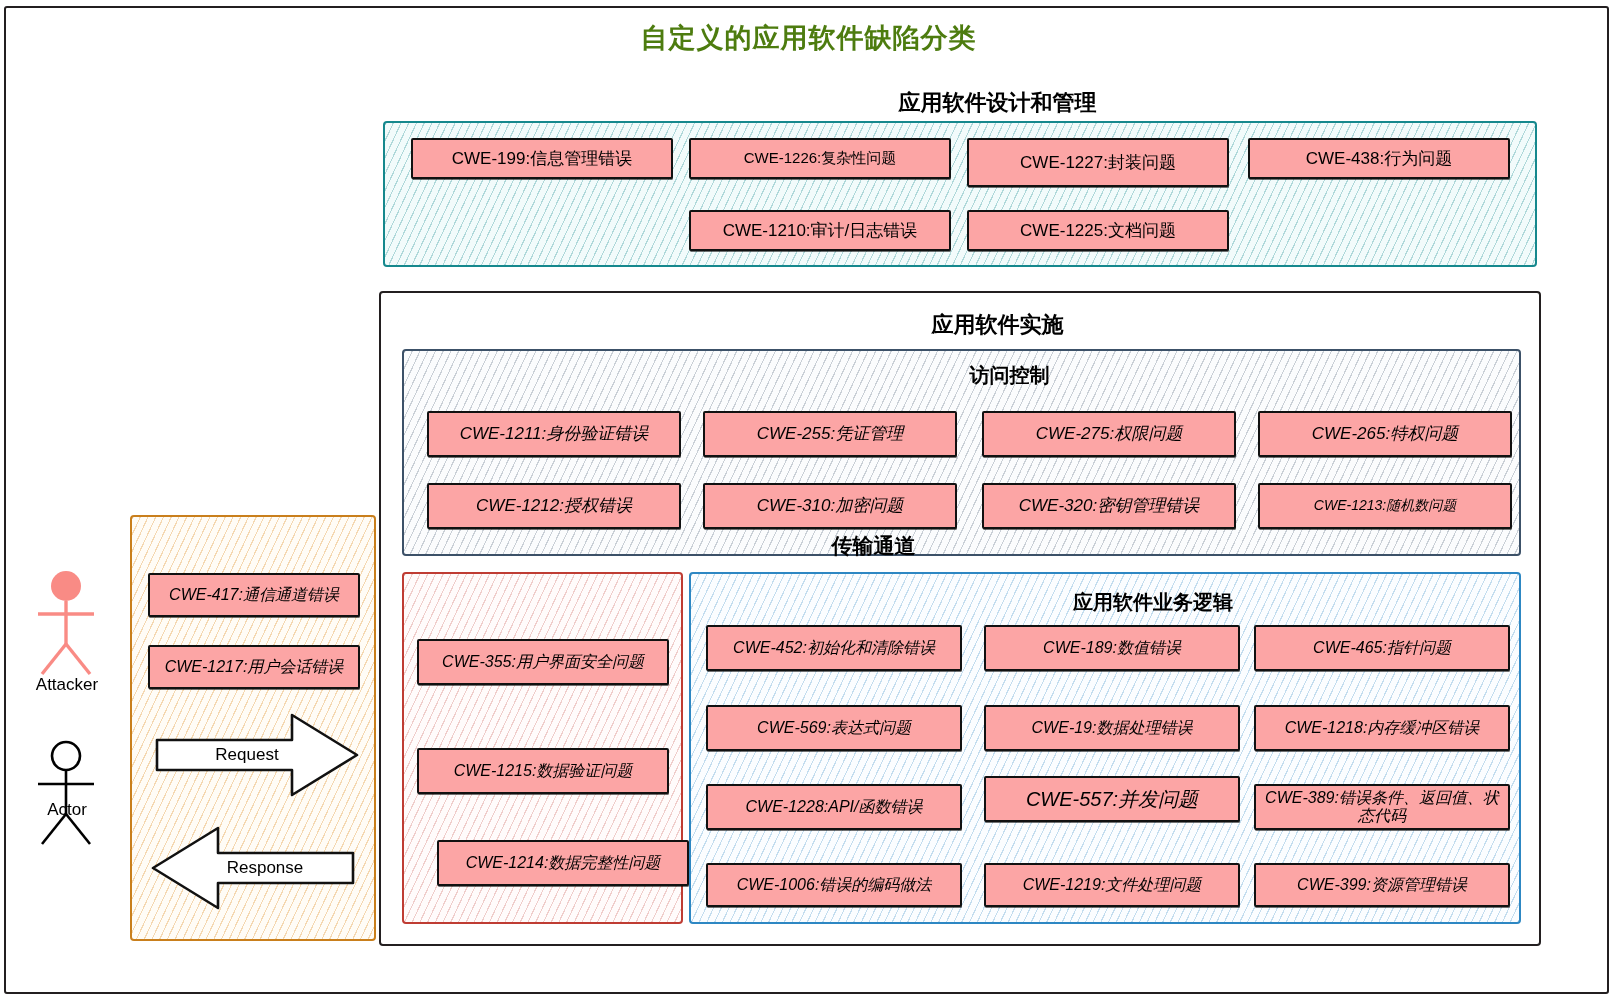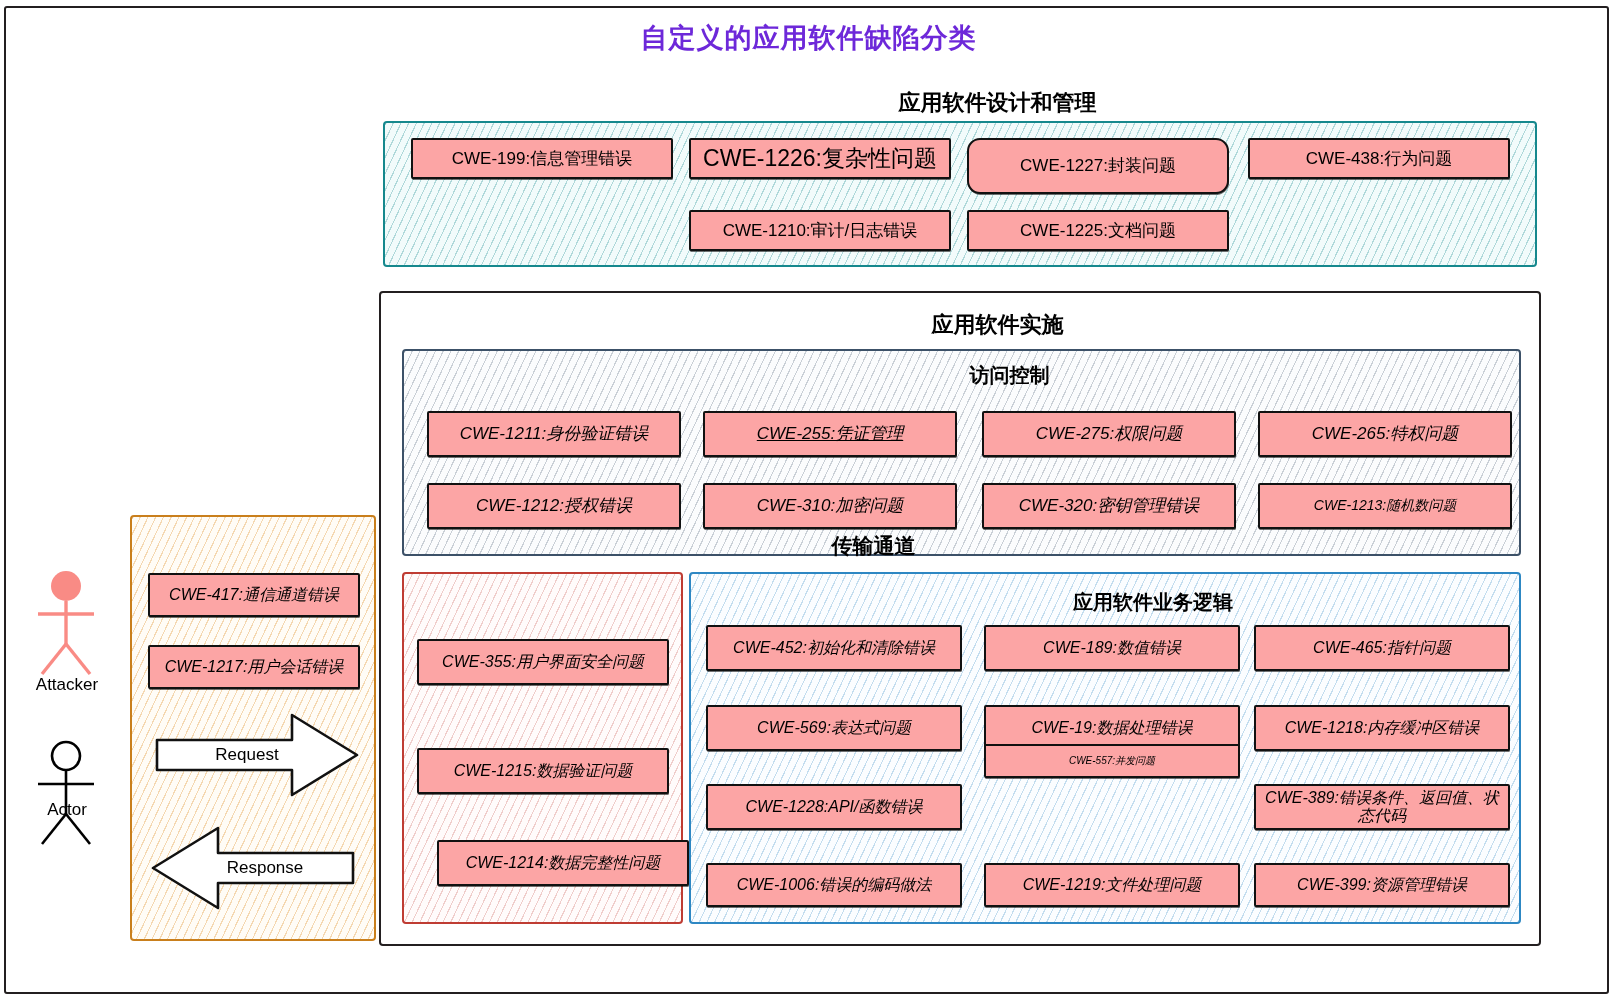--- a/index.html
+++ b/index.html
@@ -15,21 +15,21 @@
   
   #outer-frame{
     position:absolute;left:4px;top:6px;width:1605px;height:988px;
     border:2px solid #231f20;border-radius:3px;
     box-sizing:border-box;
   }
 
   
   #main-title{
     position:absolute;left:0;top:20px;width:1617px;
-    text-align:center;font-size:27px;font-weight:bold;color:#6d28d9;
+    text-align:center;font-size:27px;font-weight:bold;color:#4d7c0f;
     letter-spacing:1px;
   }
 
   
   .sect-title{
     position:absolute;text-align:center;font-weight:bold;color:#000;
     width:100%;left:0;
   }
 
   
@@ -111,40 +111,40 @@
 
   <div id="main-title">自定义的应用软件缺陷分类</div>
 
   <div class="sect-title" style="top:88px;font-size:22px;">
     <span style="display:inline-block;width:1160px;text-align:center;margin-left:378px;">应用软件设计和管理</span>
   </div>
 
   <div class="panel teal" style="left:383px;top:121px;width:1154px;height:146px;"></div>
 
   <div class="node" style="left:411px;top:138px;width:262px;height:41px;font-size:17px;">CWE-199:信息管理错误</div>
-  <div class="node" style="left:689px;top:138px;width:262px;height:41px;font-size:23px;">CWE-1226:复杂性问题</div>
-  <div class="node" style="left:967px;top:138px;width:262px;height:56px;font-size:17px;border-radius:13px;">CWE-1227:封装问题</div>
+  <div class="node" style="left:689px;top:138px;width:262px;height:41px;font-size:15px;">CWE-1226:复杂性问题</div>
+  <div class="node" style="left:967px;top:138px;width:262px;height:49px;font-size:17px;">CWE-1227:封装问题</div>
   <div class="node" style="left:1248px;top:138px;width:262px;height:41px;font-size:17px;">CWE-438:行为问题</div>
   <div class="node" style="left:689px;top:210px;width:262px;height:41px;font-size:17px;">CWE-1210:审计/日志错误</div>
   <div class="node" style="left:967px;top:210px;width:262px;height:41px;font-size:17px;">CWE-1225:文档问题</div>
 
   <div class="panel plain" style="left:379px;top:291px;width:1162px;height:655px;"></div>
 
   <div class="sect-title" style="top:310px;font-size:22px;">
     <span style="display:inline-block;width:1160px;text-align:center;margin-left:378px;">应用软件实施</span>
   </div>
 
   <div class="panel slate" style="left:402px;top:349px;width:1119px;height:207px;"></div>
 
   <div class="sect-title" style="top:362px;font-size:20px;">
     <span style="display:inline-block;width:1119px;text-align:center;margin-left:402px;">访问控制</span>
   </div>
 
   <div class="node it" style="left:427px;top:411px;width:254px;height:46px;font-size:17px;">CWE-1211:身份验证错误</div>
-  <div class="node it" style="left:703px;top:411px;width:254px;height:46px;font-size:17px;text-decoration:underline;">CWE-255:凭证管理</div>
+  <div class="node it" style="left:703px;top:411px;width:254px;height:46px;font-size:17px;">CWE-255:凭证管理</div>
   <div class="node it" style="left:982px;top:411px;width:254px;height:46px;font-size:17px;">CWE-275:权限问题</div>
   <div class="node it" style="left:1258px;top:411px;width:254px;height:46px;font-size:17px;">CWE-265:特权问题</div>
 
   <div class="node it" style="left:427px;top:483px;width:254px;height:46px;font-size:17px;">CWE-1212:授权错误</div>
   <div class="node it" style="left:703px;top:483px;width:254px;height:46px;font-size:17px;">CWE-310:加密问题</div>
   <div class="node it" style="left:982px;top:483px;width:254px;height:46px;font-size:17px;">CWE-320:密钥管理错误</div>
   <div class="node it" style="left:1258px;top:483px;width:254px;height:46px;font-size:14px;">CWE-1213:随机数问题</div>
 
   <div class="panel red" style="left:402px;top:572px;width:281px;height:352px;"></div>
 
@@ -164,21 +164,21 @@
 
   <div class="node it" style="left:706px;top:625px;width:256px;height:46px;font-size:16px;">CWE-452:初始化和清除错误</div>
   <div class="node it" style="left:984px;top:625px;width:256px;height:46px;font-size:16px;">CWE-189:数值错误</div>
   <div class="node it" style="left:1254px;top:625px;width:256px;height:46px;font-size:16px;">CWE-465:指针问题</div>
 
   <div class="node it" style="left:706px;top:705px;width:256px;height:46px;font-size:16px;">CWE-569:表达式问题</div>
   <div class="node it" style="left:984px;top:705px;width:256px;height:46px;font-size:16px;">CWE-19:数据处理错误</div>
   <div class="node it" style="left:1254px;top:705px;width:256px;height:46px;font-size:16px;">CWE-1218:内存缓冲区错误</div>
 
   <div class="node it" style="left:706px;top:784px;width:256px;height:46px;font-size:16px;">CWE-1228:API/函数错误</div>
-  <div class="node it" style="left:984px;top:744px;width:256px;height:34px;font-size:10px;">CWE-557:并发问题</div>
+  <div class="node it" style="left:984px;top:776px;width:256px;height:46px;font-size:20px;">CWE-557:并发问题</div>
   <div class="node it" style="left:1254px;top:784px;width:256px;height:46px;font-size:16px;">CWE-389:错误条件、返回值、状态代码</div>
 
   <div class="node it" style="left:706px;top:863px;width:256px;height:44px;font-size:16px;">CWE-1006:错误的编码做法</div>
   <div class="node it" style="left:984px;top:863px;width:256px;height:44px;font-size:16px;">CWE-1219:文件处理问题</div>
   <div class="node it" style="left:1254px;top:863px;width:256px;height:44px;font-size:16px;">CWE-399:资源管理错误</div>
 
   <div class="panel orange" style="left:130px;top:515px;width:246px;height:426px;"></div>
 
   <div class="sect-title" style="top:532px;font-size:21px;">
     <span style="display:inline-block;width:246px;text-align:center;margin-left:130px;">传输通道</span>

